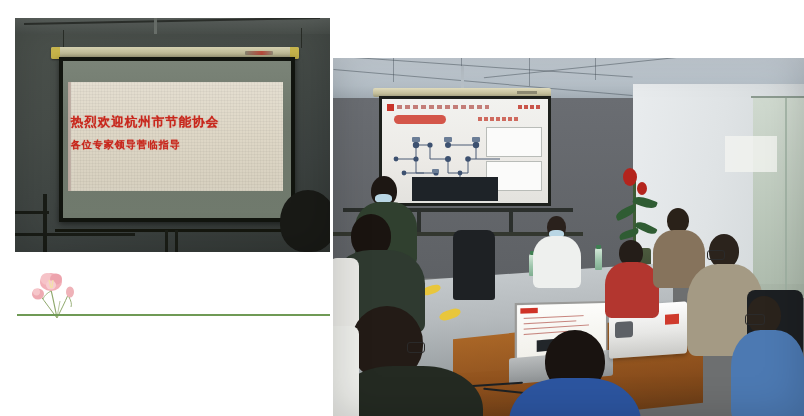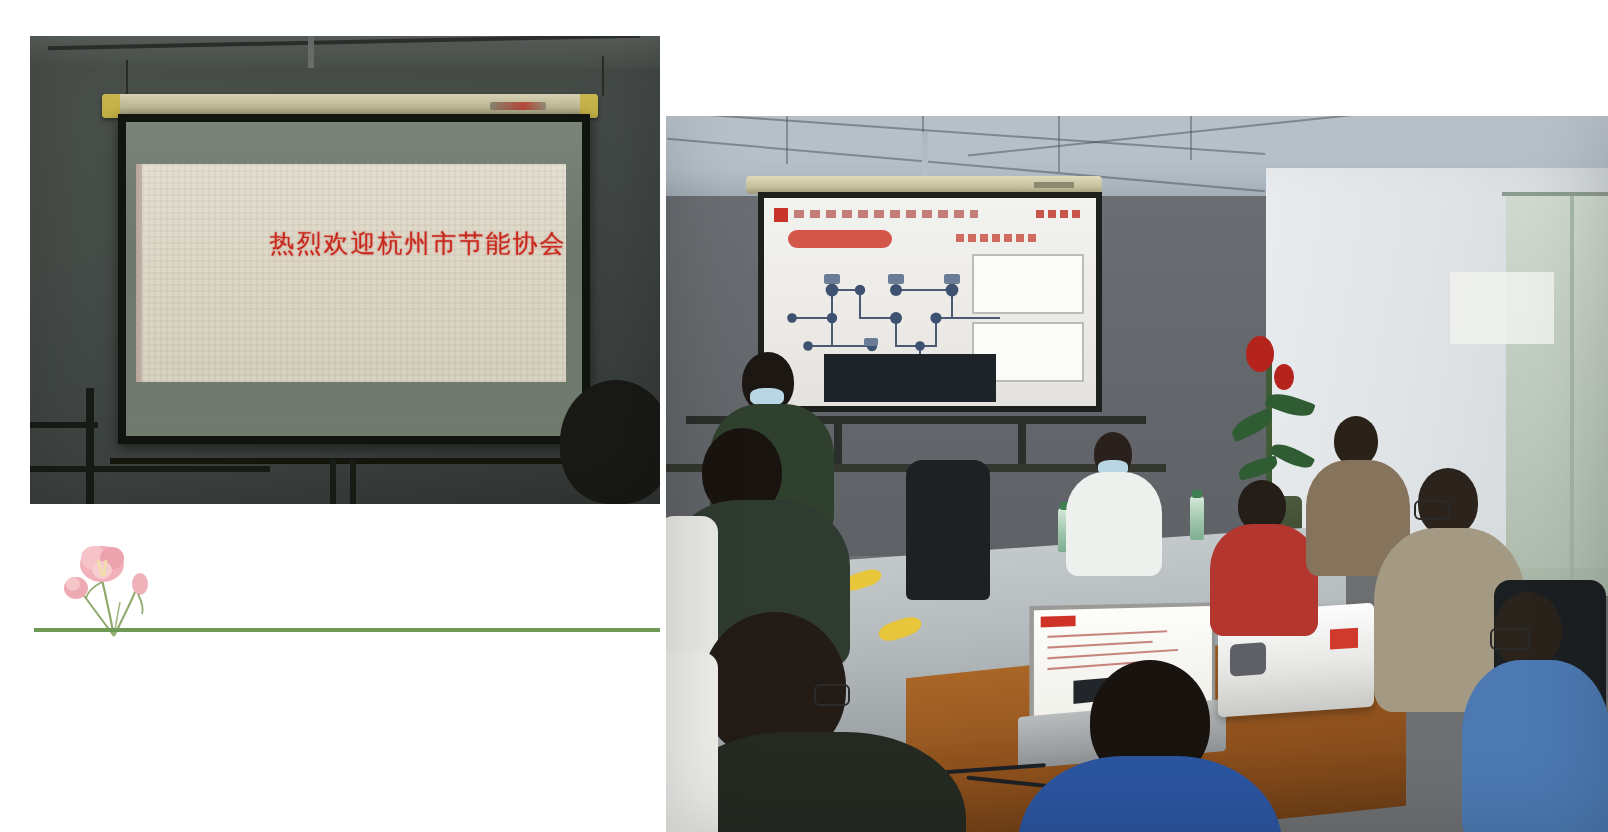--- a/index.html
+++ b/index.html
@@ -34,22 +34,22 @@
   .screen-fabric{position:absolute;left:4px;top:4px;right:4px;bottom:4px;
     background:linear-gradient(180deg,#7b8478 0%,#6e776b 40%,#707a6d 100%);}
   .screen-bright{position:absolute;left:5%;top:15%;width:90%;height:66%;
     background:
       repeating-linear-gradient(0deg,rgba(0,0,0,.035) 0 1px,transparent 1px 3px),
       repeating-linear-gradient(90deg,rgba(0,0,0,.03) 0 1px,transparent 1px 3px),
       linear-gradient(180deg,#e4ded0 0%,#ded7c6 50%,#d7d0bf 100%);
     box-shadow:0 0 12px rgba(255,255,255,.12) inset;}
   .bright-edgeL{position:absolute;left:4%;top:15%;width:3%;height:66%;
     background:linear-gradient(90deg,#c0a9a0,#d9cfc2);opacity:.9;}
-  .slide-text{position:absolute;left:0;right:0;text-align:right;color:#c8271c;
-    font-weight:400;text-shadow:0 0 1px rgba(200,39,28,.7);letter-spacing:1px;}
+  .slide-text{position:absolute;left:0;right:0;text-align:left;color:#c8271c;
+    font-weight:700;text-shadow:0 0 1px rgba(200,39,28,.7);letter-spacing:1px;}
   .slide-line1{top:30%;font-size:12.5px;}
   .slide-line2{top:52%;font-size:10px;}
   .screen-footbar{position:absolute;left:40px;bottom:20px;width:244px;height:3px;background:#15170f;}
   .screen-legA{position:absolute;left:150px;bottom:0;width:3px;height:22px;background:#1a1d16;}
   .screen-legB{position:absolute;left:160px;bottom:0;width:3px;height:22px;background:#1a1d16;}
   .wall-ledgeA{position:absolute;left:0;bottom:38px;width:34px;height:3px;background:#191c16;}
   .wall-ledgeB{position:absolute;left:0;bottom:16px;width:120px;height:3px;background:#191c16;}
   .wall-postA{position:absolute;left:28px;bottom:0;width:4px;height:58px;background:#191c16;}
   .head-silhouette{position:absolute;right:-6px;bottom:0;width:56px;height:62px;border-radius:50% 50% 44% 44%;
     background:#191a16;}
@@ -172,20 +172,21 @@
       <div class="case-endL"></div>
       <div class="case-endR"></div>
       <div class="case-logo"></div>
     </div>
 
     <div class="screen-frame">
       <div class="screen-fabric"></div>
       <div class="bright-edgeL"></div>
       <div class="screen-bright">
         <div class="slide-text slide-line1">热烈欢迎杭州市节能协会</div>
+        <div class="slide-text slide-line2">各位专家领导菅临指导</div>
       </div>
     </div>
 
     <div class="screen-footbar"></div>
     <div class="screen-legA"></div>
     <div class="screen-legB"></div>
     <div class="wall-ledgeA"></div>
     <div class="wall-ledgeB"></div>
     <div class="wall-postA"></div>
     <div class="head-silhouette"></div>

